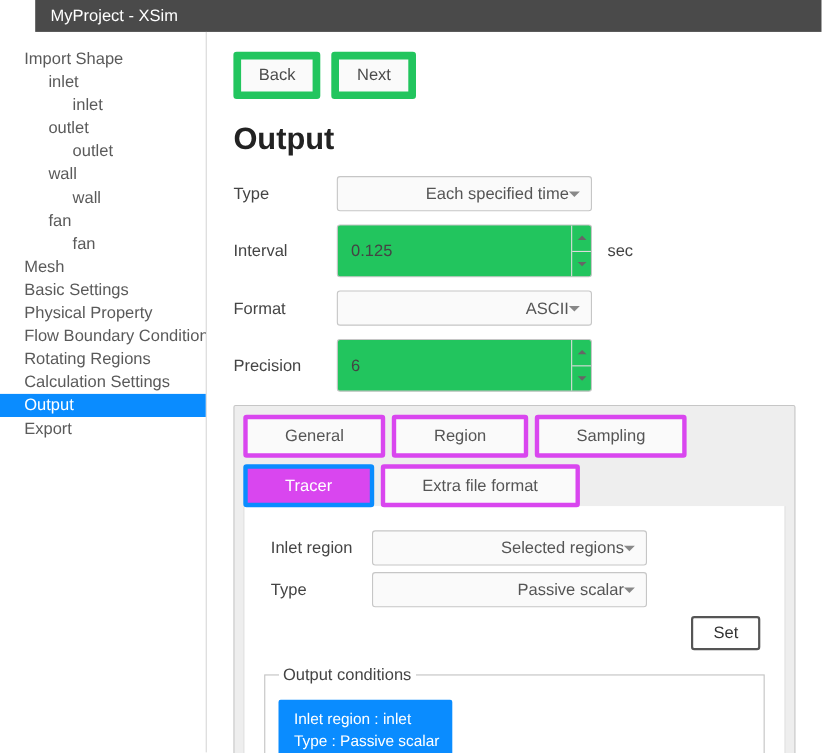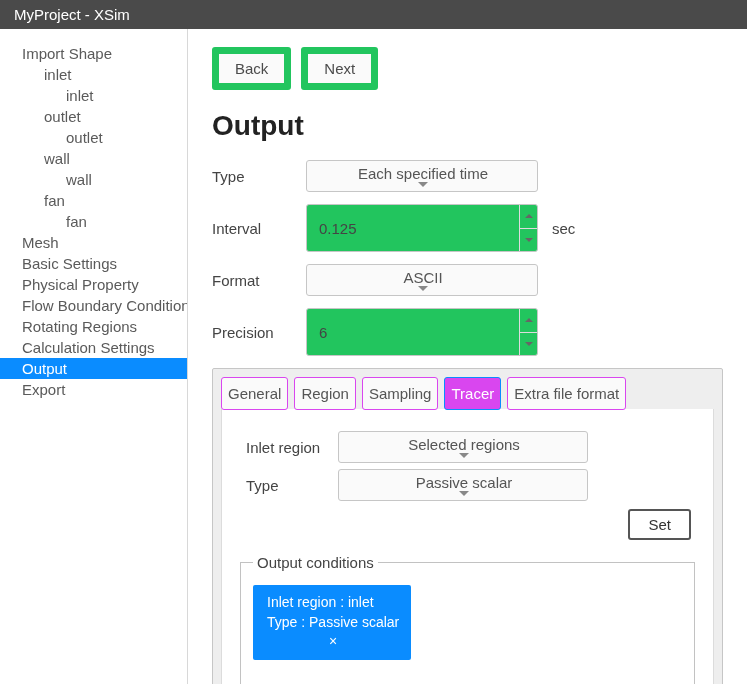--- a/index.html
+++ b/index.html
@@ -11,20 +11,21 @@
     background: #fff;
     width: 747px;
     height: 687px;
     overflow: hidden;
   }
   .titlebar {
     background: #4a4a4a;
     color: #fff;
     padding: 6px 14px;
     font-size: 15px;
+    margin-left: 32px;
   }
   .body {
     display: flex;
     height: calc(687px - 32px);
   }
   .sidebar {
     width: 188px;
     border-right: 1px solid #d8d8d8;
     padding: 14px 0 0 0;
     overflow-y: auto;
@@ -70,30 +71,29 @@
     gap: 14px;
     margin-bottom: 12px;
   }
   .form-label {
     width: 80px;
     color: #444;
   }
   .select-wrap {
     display: flex;
     align-items: center;
-    justify-content: center;
+    justify-content: flex-end;
     width: 232px;
     height: 32px;
     border: 1px solid #c6c6c6;
     border-radius: 3px;
     background: #fafafa;
     padding: 0 10px 0 12px;
     color: #555;
     cursor: pointer;
-    flex-direction: column;
   }
   .select-wrap .caret {
     border-left: 5px solid transparent;
     border-right: 5px solid transparent;
     border-top: 5px solid #888;
   }
   .spin-wrap {
     position: relative;
     width: 232px;
     height: 48px;
@@ -142,24 +142,24 @@
   .unit { color: #444; }
   .tab-panel {
     border: 1px solid #c6c6c6;
     background: #eeeeee;
     border-radius: 2px;
     padding: 8px;
     margin-top: 10px;
   }
   .tab-buttons { display: flex; flex-wrap: wrap; gap: 6px; margin-bottom: 0; }
   .tab-btn {
-    border: 1px solid #d946ef;
+    border: 4px solid #d946ef;
     background: #fafafa;
     color: #555;
-    padding: 7px 6px;
+    padding: 7px 34px;
     font-size: 15px;
     border-radius: 3px;
     cursor: pointer;
   }
   .tab-btn.active {
     background: #d946ef;
     border-color: #0a8cff;
     color: #fff;
   }
   .tab-content {

